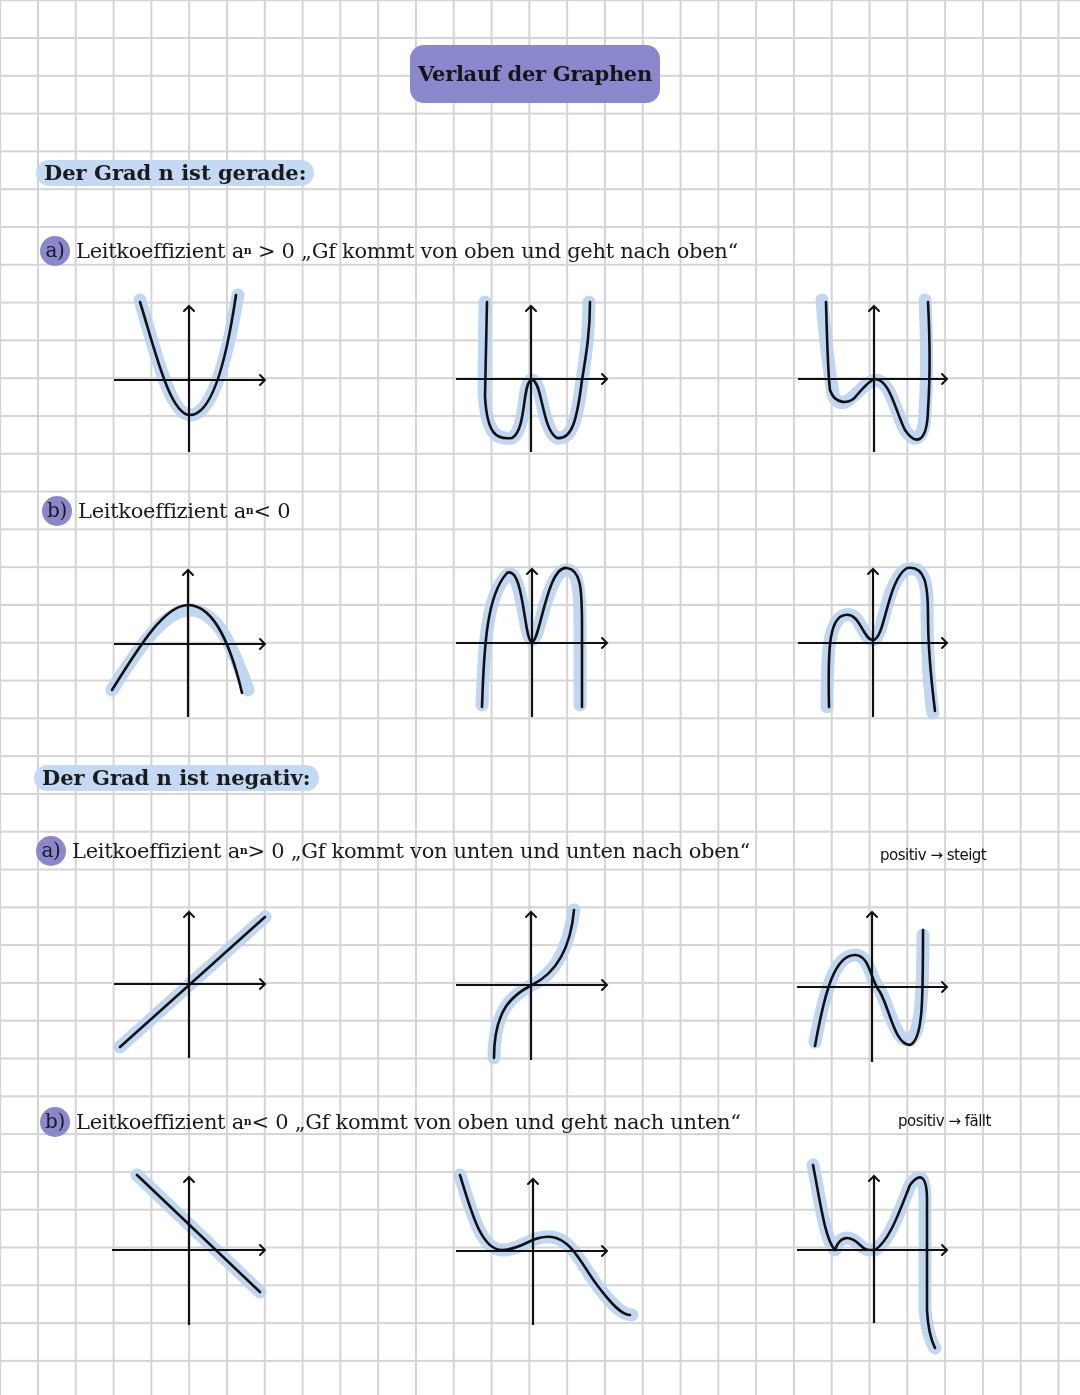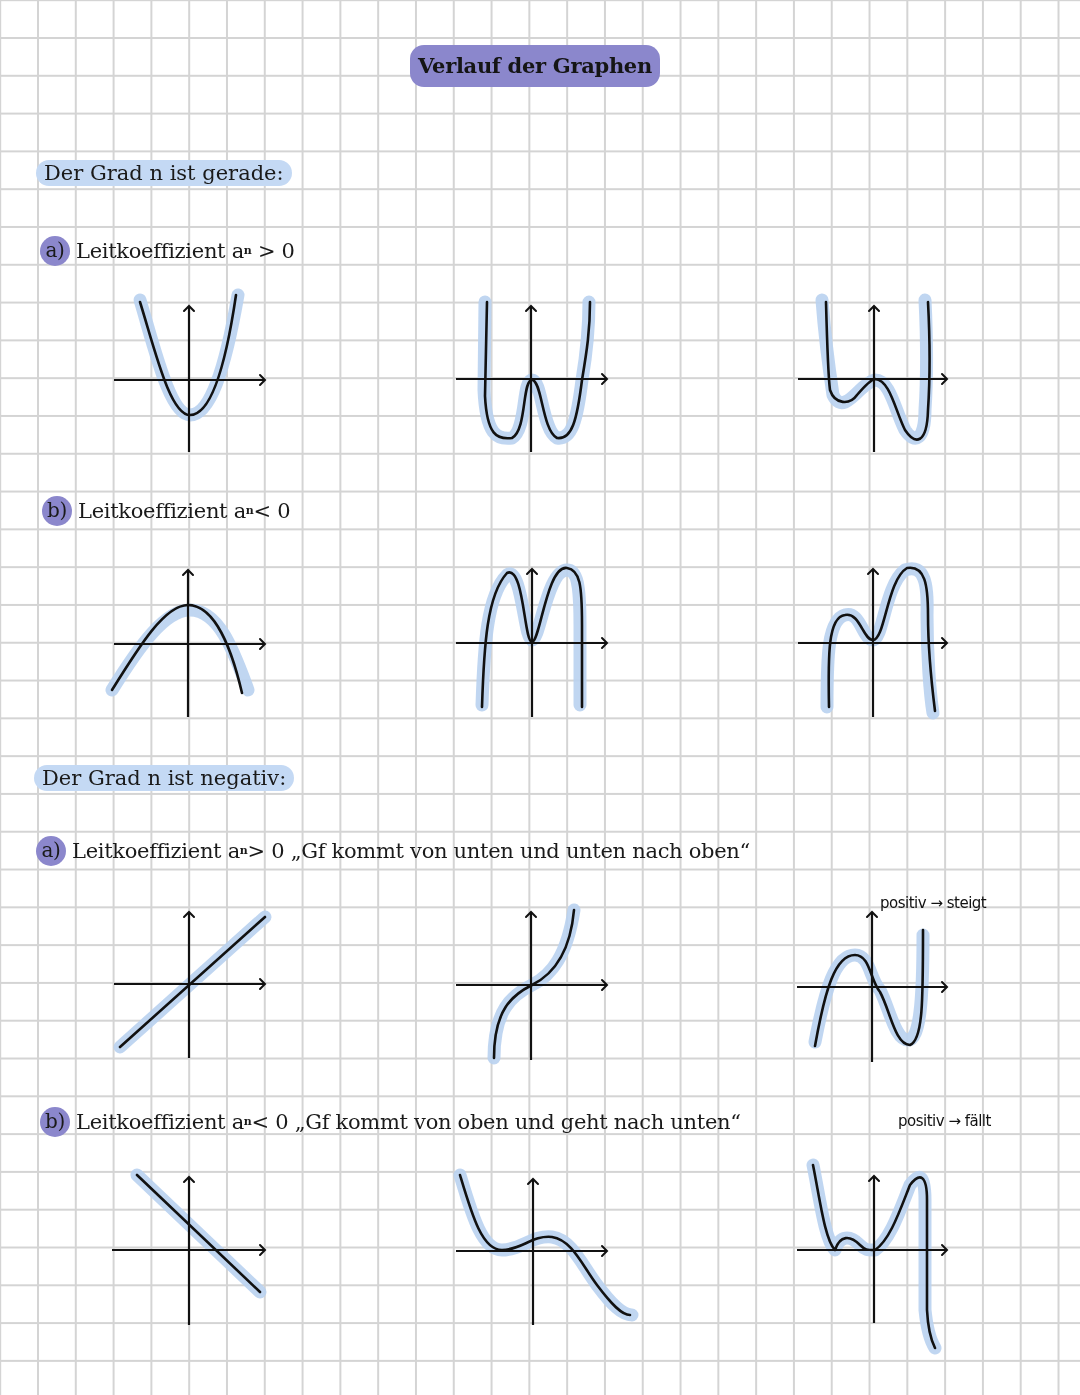--- a/index.html
+++ b/index.html
@@ -9,29 +9,29 @@
     background-image:
       linear-gradient(to right, #d4d4d4 1.5px, transparent 1.5px),
       linear-gradient(to bottom, #d4d4d4 1.5px, transparent 1.5px);
     background-size: 37.8px 37.8px;
     background-position: 37px 37px;
     font-family: "DejaVu Serif", "Liberation Serif", serif;
     color: #1a1a1a;
   }
   .title {
     position: absolute; left: 410px; top: 45px; height: 26px;
-    padding: 8px 8px; border-radius: 14px;
+    padding: 16px 8px; border-radius: 14px;
     background: #8b87cc;
     font-family: "DejaVu Serif", serif; font-weight: bold; font-size: 21px;
     line-height: 26px; color: #151515; letter-spacing: -0.3px;
   }
   .section {
     position: absolute; height: 26px; padding: 0 8px;
     border-radius: 14px; background: #c4d9f4;
-    font-size: 21px; line-height: 26px; color: #1a1a1a;
+    font-size: 21px; line-height: 26px; color: #1a1a1a; font-weight: bold;
   }
   .row-label {
     position: absolute; display: flex; align-items: center;
     font-size: 21px; line-height: 30px; white-space: nowrap;
     letter-spacing: -0.3px;
   }
   .badge {
     display: inline-block; width: 30px; height: 30px; border-radius: 50%;
     background: #8b87cc; text-align: center; line-height: 28px;
     font-size: 20px; margin-right: 6px; position: relative;
@@ -50,21 +50,21 @@
 </style>
 </head>
 <body>
 
 <div class="title">Verlauf der Graphen</div>
 
 <div class="section" style="left:36px; top:160px;">Der Grad n ist gerade:</div>
 
 <div class="row-label" style="left:40px; top:236px;">
   <span class="badge"><span>a)</span></span>
-  <span>Leitkoeffizient a</span><span class="sub">n</span>&nbsp;<span>&gt; 0</span>&nbsp;
+  <span>Leitkoeffizient a</span><span class="sub">n</span>&nbsp;<span>&gt; 0</span>&nbsp;<span>„Gf kommt von oben und geht nach oben“</span>
 </div>
 
 <svg class="graph" style="left:110px; top:290px;" width="160" height="170">
   <path class="glow" d="M30,10 C45,60 60,125 80,125 C100,125 115,80 128,5"></path>
   <line class="axis" x1="4" y1="90" x2="155" y2="90"></line>
     <polyline class="arrow" points="150,85 155,90 150,95"></polyline>
   <line class="axis" x1="79" y1="162" x2="79" y2="16"></line>
     <polyline class="arrow" points="74,21 79,16 84,21"></polyline>
   <path class="curve" d="M30,12 C45,60 60,125 80,125 C100,125 115,80 126,5"></path>
 </svg>
@@ -118,21 +118,21 @@
     <polyline class="arrow" points="73,19 78,14 83,19"></polyline>
   <path class="curve" d="M34,152 C33,100 33,62 50,60 C65,57 68,85 78,85 C90,85 92,25 112,13 C130,10 133,30 133,60 C133,100 138,140 140,156"></path>
 </svg>
 
 <div class="section" style="left:34px; top:765px;">Der Grad n ist negativ:</div>
 
 <div class="row-label" style="left:36px; top:836px;">
   <span class="badge"><span>a)</span></span>
   <span>Leitkoeffizient a</span><span class="sub">n</span><span>&gt; 0</span>&nbsp;<span>„Gf kommt von unten und unten nach oben“</span>
 </div>
-<div class="note" style="left:880px; top:846px;margin-top:48px;">positiv → steigt</div>
+<div class="note" style="left:880px; top:846px;">positiv → steigt</div>
 
 <svg class="graph" style="left:110px; top:900px;" width="160" height="170">
   <line class="glow" x1="10" y1="147" x2="155" y2="17"></line>
   <line class="axis" x1="4" y1="84" x2="155" y2="84"></line>
     <polyline class="arrow" points="150,79 155,84 150,89"></polyline>
   <line class="axis" x1="79" y1="158" x2="79" y2="12"></line>
     <polyline class="arrow" points="74,17 79,12 84,17"></polyline>
   <line class="curve" x1="10" y1="147" x2="155" y2="17"></line>
 </svg>
 

